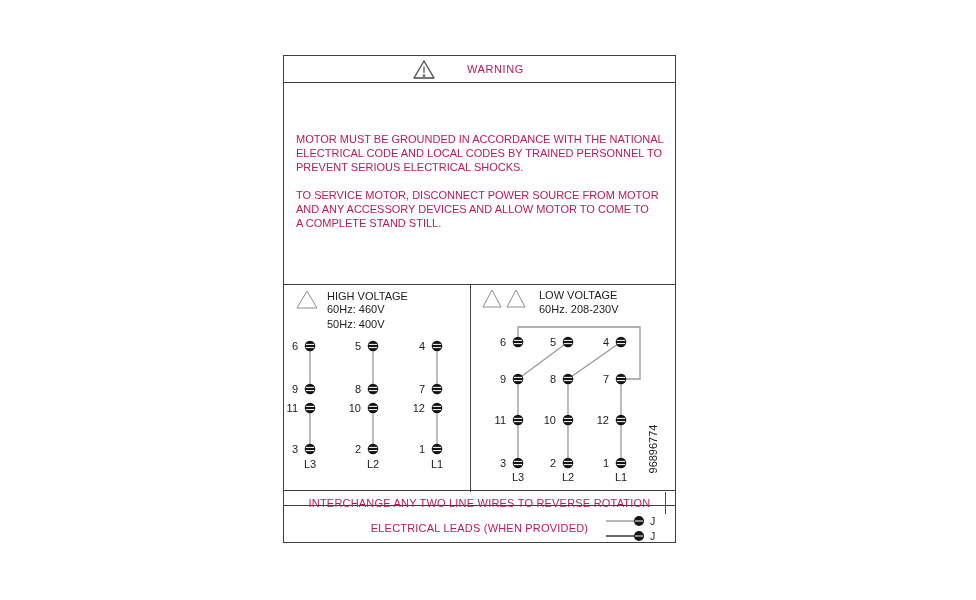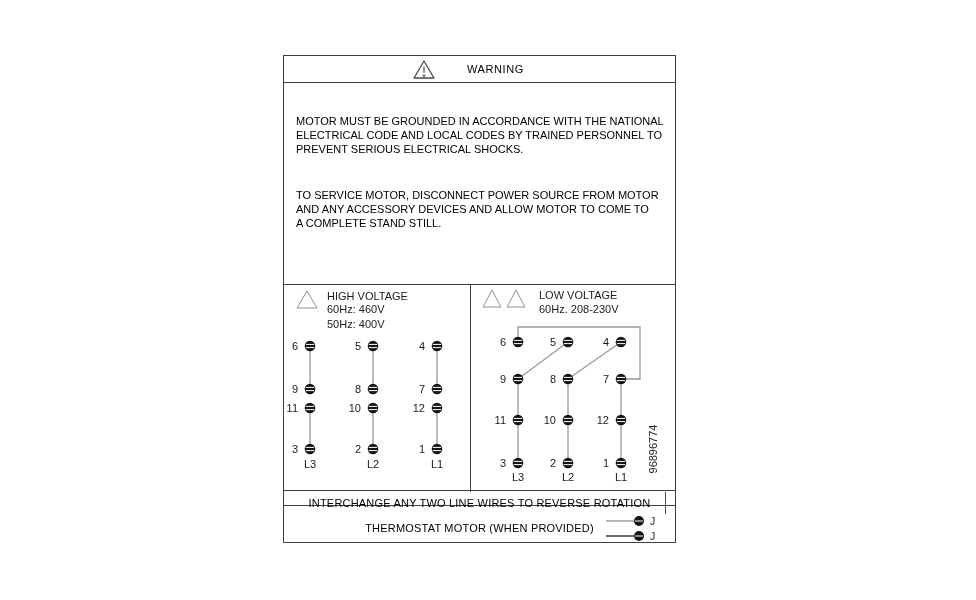--- a/index.html
+++ b/index.html
@@ -1,25 +1,25 @@
 <!DOCTYPE html>
 <html><head>
 <meta charset="utf-8">
 <style>
   html,body{margin:0;padding:0;background:#ffffff;}
   .stage{position:relative;width:976px;height:600px;background:#ffffff;overflow:hidden;
-         font-family:"Liberation Sans", sans-serif;color:#000000;}
+         font-family:"Liberation Sans", sans-serif;color:#be185d;}
   .label{position:absolute;left:283px;top:55px;width:393px;height:488px;
          border:1px solid #3f3f3f;box-sizing:border-box;background:#fff;}
   .sec{position:absolute;left:0;width:100%;box-sizing:border-box;}
   .header{top:0;height:27px;border-bottom:1px solid #3f3f3f;}
   .warn-icon{position:absolute;left:128px;top:3px;}
   .warn-title{position:absolute;left:183px;top:0;line-height:26px;font-size:11px;letter-spacing:.6px;}
   .para{position:absolute;left:12px;width:372px;font-size:11px;line-height:14px;white-space:pre-line;}
-  .para1{top:58px;}
+  .para1{top:76px;}
   .para2{top:132px;}
   .diagrams{top:228px;height:207px;border-top:1px solid #3f3f3f;border-bottom:1px solid #3f3f3f;}
   .hv-svg{position:absolute;left:0;top:0;}
   .lv-svg{position:absolute;left:187px;top:0;}
   .divider-v{position:absolute;left:186px;top:0;width:1px;height:207px;background:#3f3f3f;}
   .interchange{top:436px;height:14px;border-bottom:1px solid #3f3f3f;text-align:center;}
   .interchange span{font-size:11px;line-height:22px;letter-spacing:.2px;}
   .stub{position:absolute;left:381px;top:0;width:1px;height:22px;background:#4a4a4a;}
   .thermostat{top:459px;height:29px;text-align:center;}
   .thermostat .note{font-size:11px;line-height:27px;letter-spacing:.2px;}
@@ -164,21 +164,21 @@
         <text x="186" y="164" font-size="11" text-anchor="middle" transform="rotate(-90 186 164)">96896774</text>
       </svg>
     </div>
 
     <div class="sec interchange">
       <span>INTERCHANGE ANY TWO LINE WIRES TO REVERSE ROTATION</span>
       <div class="stub"></div>
     </div>
 
     <div class="sec thermostat">
-      <span class="note">THERMOSTAT MOTOR (WHEN PROVIDED)</span>
+      <span class="note">ELECTRICAL LEADS (WHEN PROVIDED)</span>
     </div>
     <svg class="lead lead1" width="52" height="12" viewBox="0 0 52 12">
       <line x1="0" y1="6" x2="28" y2="6" stroke="#9a9a9a" stroke-width="1.4"></line>
       <circle cx="33" cy="6" r="5" fill="#141414"></circle>
       <line x1="29" y1="6" x2="37" y2="6" stroke="#ffffff" stroke-width="1"></line>
       <text x="44" y="10" font-size="10.5">J</text>
     </svg>
     <svg class="lead lead2" width="52" height="12" viewBox="0 0 52 12">
       <line x1="0" y1="6" x2="28" y2="6" stroke="#2a2a2a" stroke-width="1.4"></line>
       <circle cx="33" cy="6" r="5" fill="#141414"></circle>

